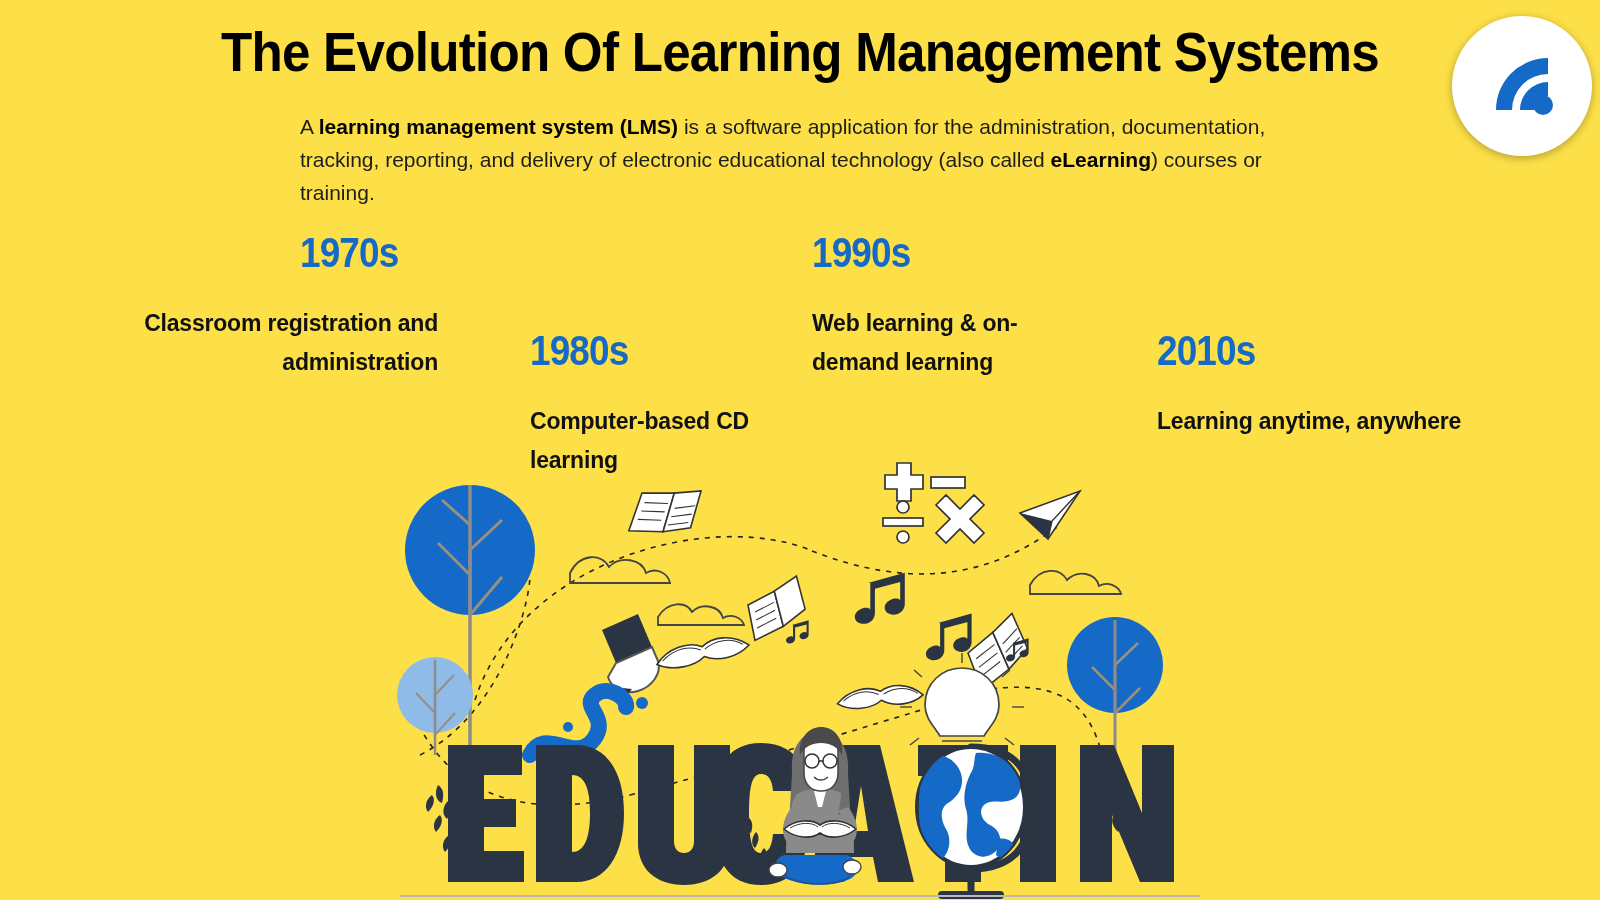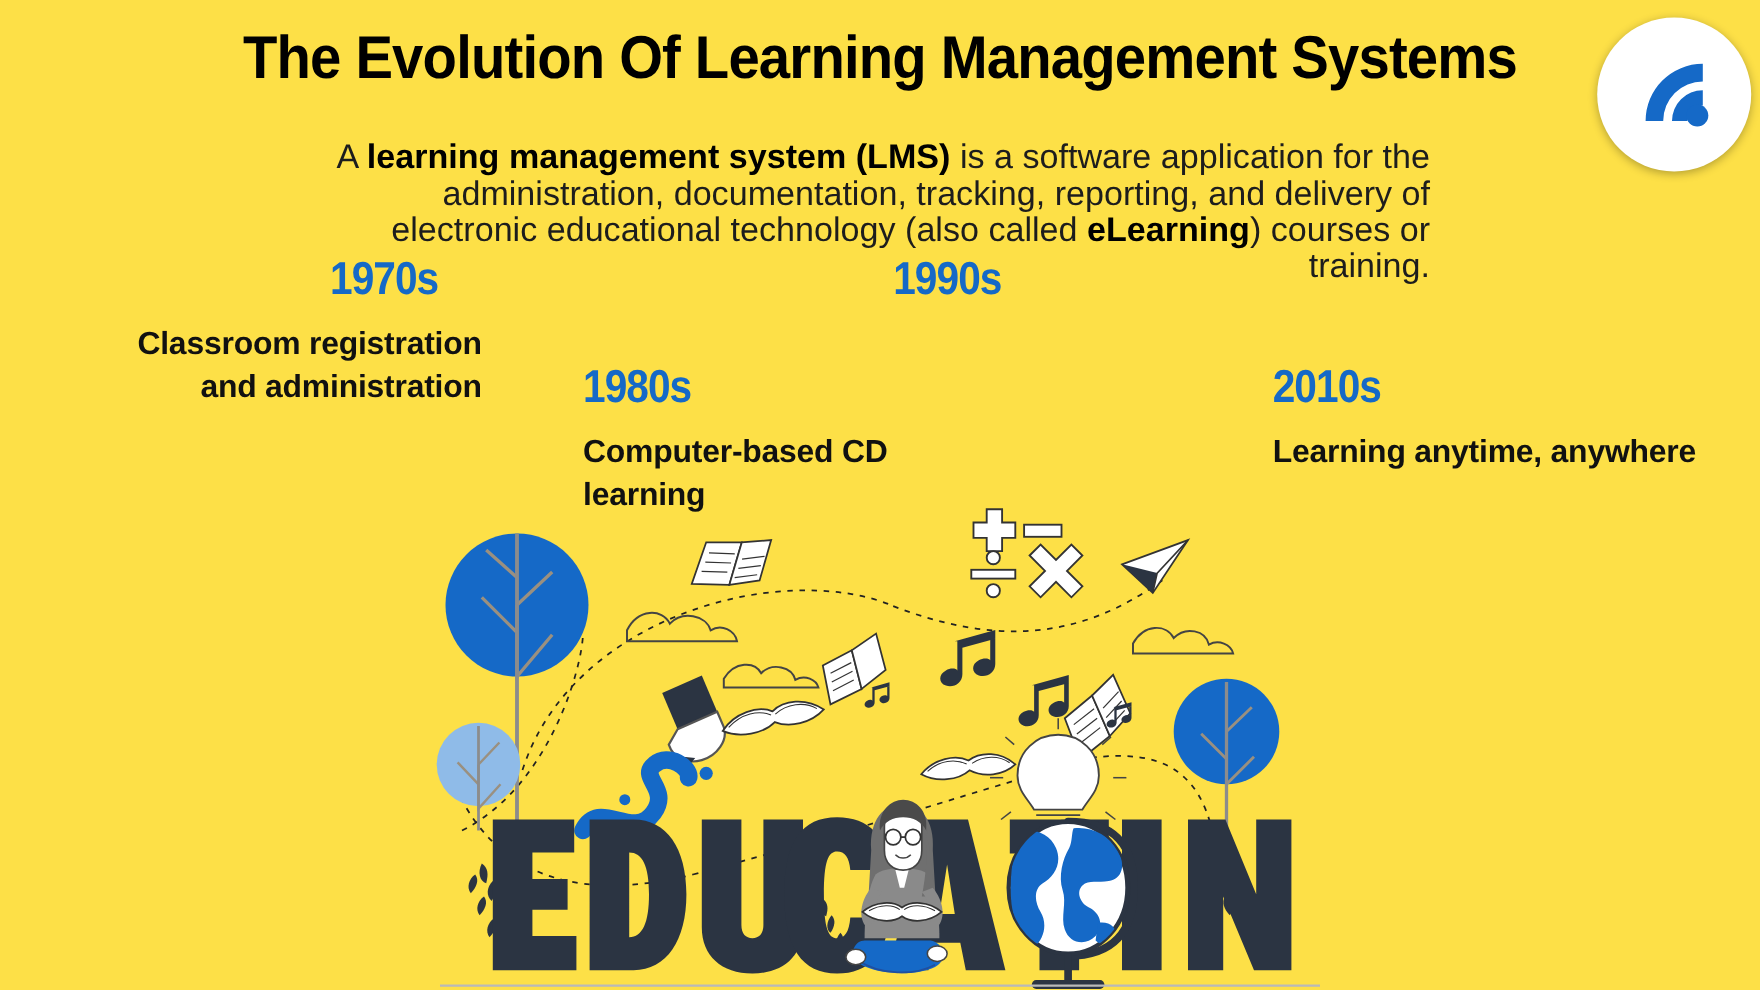--- a/index.html
+++ b/index.html
@@ -14,23 +14,23 @@
   
   .title {
     position: absolute; left: 0; top: 20px; width: 1600px;
     text-align: center;
     font-family: "Liberation Sans", sans-serif;
     font-size: 55px; font-weight: bold; letter-spacing: -0.8px;
     color: #000000;
     transform: scaleX(0.93); transform-origin: center top;
   }
   .subtitle {
-    position: absolute; left: 300px; top: 126px; width: 1000px;
-    text-align: right;
-    font-size: 31px; line-height: 33px; color: #1d1d1d;
+    position: absolute; left: 300px; top: 110px; width: 1000px;
+    text-align: left;
+    font-size: 21px; line-height: 33px; color: #1d1d1d;
     font-weight: 400;
   }
   .subtitle b { font-weight: bold; color: #000; }
 
   
   .logo-badge {
     position: absolute; left: 1452px; top: 16px;
     width: 140px; height: 140px; border-radius: 50%;
     background: #ffffff;
     box-shadow: 0 2px 9px rgba(0,0,0,0.30);
@@ -38,22 +38,22 @@
   }
 
   
   .tl { position: absolute; }
   .tl .decade {
     font-size: 42px; font-weight: bold; color: #1569C7;
     letter-spacing: -1px; line-height: 1.0;
     transform: scaleX(0.88); transform-origin: left center;
   }
   .tl .desc {
-    margin-top: 20px;
-    font-size: 29px; font-weight: bold; line-height: 39px;
+    margin-top: 30px;
+    font-size: 23px; font-weight: bold; line-height: 39px;
     color: #111111; letter-spacing: -0.2px;
   }
   #tl-1970 { left: 108px; top: 232px; width: 330px; text-align: right; }
   #tl-1980 { left: 530px; top: 330px; width: 280px; }
   #tl-1990 { left: 812px; top: 232px; width: 290px; }
   #tl-2010 { left: 1157px; top: 330px; width: 420px; }
 
   
   .illus { position: absolute; left: 380px; top: 455px; width: 840px; height: 445px; }
   .illus svg { display: block; }
@@ -84,20 +84,21 @@
     <div class="desc">Classroom registration and administration</div>
   </div>
 
   <div class="tl" id="tl-1980">
     <div class="decade">1980s</div>
     <div class="desc">Computer-based CD learning</div>
   </div>
 
   <div class="tl" id="tl-1990">
     <div class="decade">1990s</div>
+    <div class="desc">Web learning &amp; on-demand learning</div>
   </div>
 
   <div class="tl" id="tl-2010">
     <div class="decade">2010s</div>
     <div class="desc">Learning anytime, anywhere</div>
   </div>
 
   <div class="illus">
     <svg width="840" height="445" viewBox="0 0 840 445" xmlns="http://www.w3.org/2000/svg">
       <defs>

